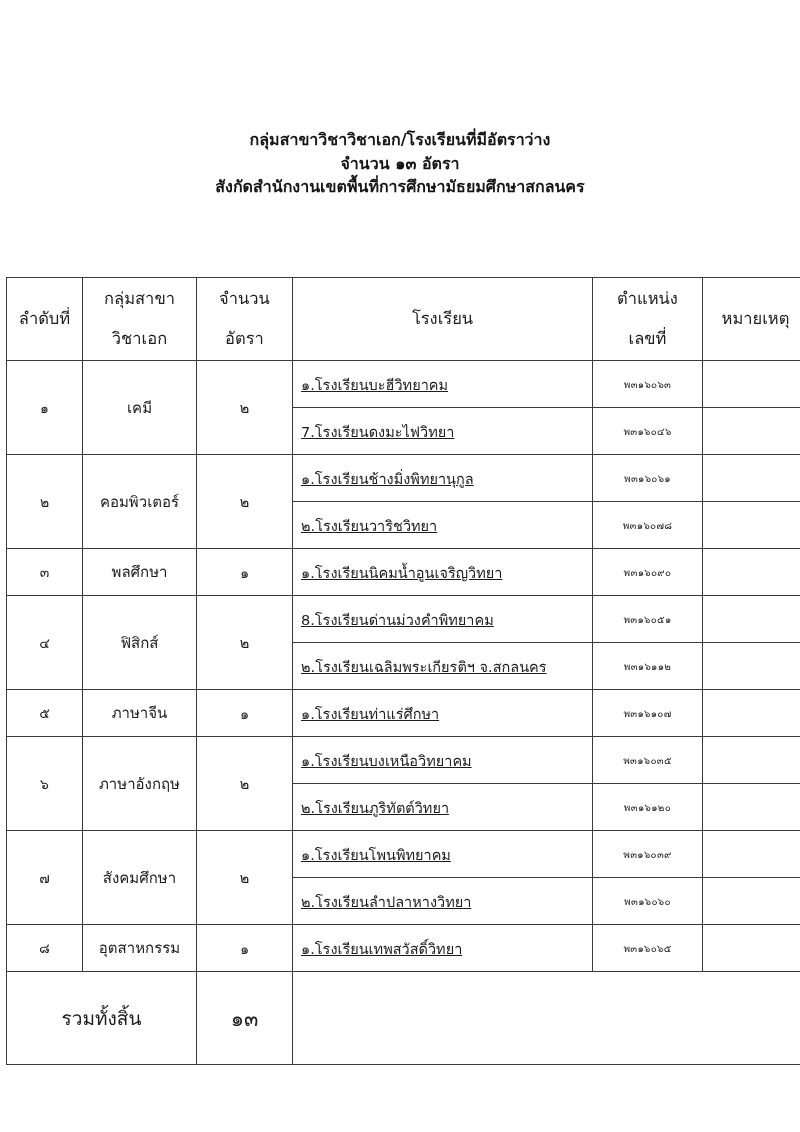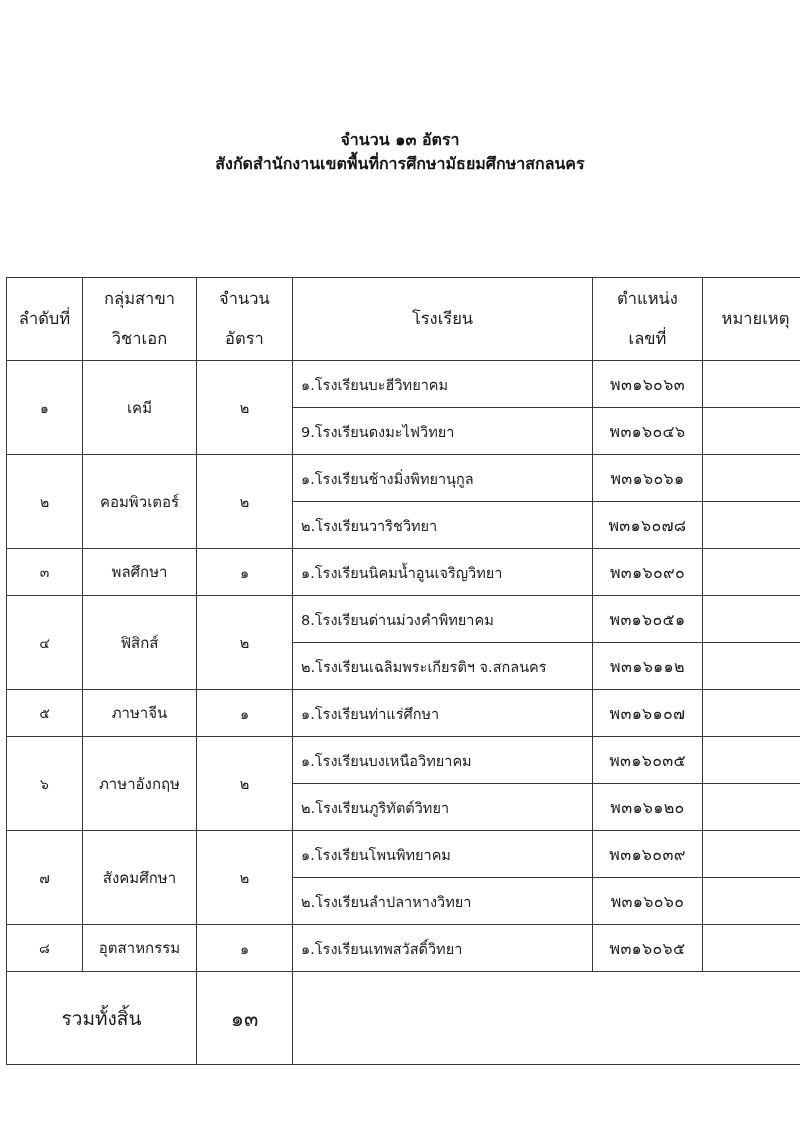--- a/index.html
+++ b/index.html
@@ -19,32 +19,33 @@
     border-collapse: collapse; table-layout: fixed; width: 802px;
   }
   table.main td, table.main th {
     border: 1.3px solid #3a3a3a; padding: 0; vertical-align: middle;
     font-weight: normal; color: #1d1d1d;
   }
   th { font-size: 16.5px; line-height: 40px; text-align: center; height: 82px; }
   th .l { display: block; line-height: 40px; }
   td { font-size: 15px; height: 46px; }
   td.c { text-align: center; }
-  td.school { padding-left: 8px !important; font-size: 14.5px; white-space: nowrap; }
-  td.pos { text-align: center; font-size: 16px; color: #2b2b2b; letter-spacing: 0.3px; }
+  td.school { padding-left: 8px !important; font-size: 14.5px; white-space: nowrap; text-decoration: underline; }
+  td.pos { text-align: center; font-size: 10px; color: #2b2b2b; letter-spacing: 0.3px; }
   td.idx { color: #555; font-size: 14px; }
   td.num { font-size: 14.5px; }
   tr.total td { height: 92px; }
   td.total-label { font-weight: bold; font-size: 19px; text-align: center; }
   td.total-val { font-weight: bold; font-size: 21px; text-align: center; }
 </style>
 </head>
 <body>
 
 <div class="title-block">
+  <div class="title-line">กลุ่มสาขาวิชาวิชาเอก/โรงเรียนที่มีอัตราว่าง</div>
   <div class="title-line">จำนวน ๑๓ อัตรา</div>
   <div class="title-line">สังกัดสำนักงานเขตพื้นที่การศึกษามัธยมศึกษาสกลนคร</div>
 </div>
 
 <table class="main">
   <colgroup>
     <col style="width:76px">
       <col style="width:114px">
       <col style="width:96px">
     <col style="width:300px">
@@ -74,21 +75,21 @@
 
     <tr>
       <td rowspan="2" class="c idx">๑</td>
       <td rowspan="2" class="c">เคมี</td>
       <td rowspan="2" class="c num">๒</td>
       <td class="school">๑.โรงเรียนบะฮีวิทยาคม</td>
       <td class="pos">พ๓๑๖๐๖๓</td>
       <td></td>
     </tr>
     <tr>
-      <td class="school">9.โรงเรียนดงมะไฟวิทยา</td>
+      <td class="school">7.โรงเรียนดงมะไฟวิทยา</td>
       <td class="pos">พ๓๑๖๐๔๖</td>
       <td></td>
     </tr>
 
     <tr>
       <td rowspan="2" class="c idx">๒</td>
       <td rowspan="2" class="c">คอมพิวเตอร์</td>
       <td rowspan="2" class="c num">๒</td>
       <td class="school">๑.โรงเรียนช้างมิ่งพิทยานุกูล</td>
       <td class="pos">พ๓๑๖๐๖๑</td>

